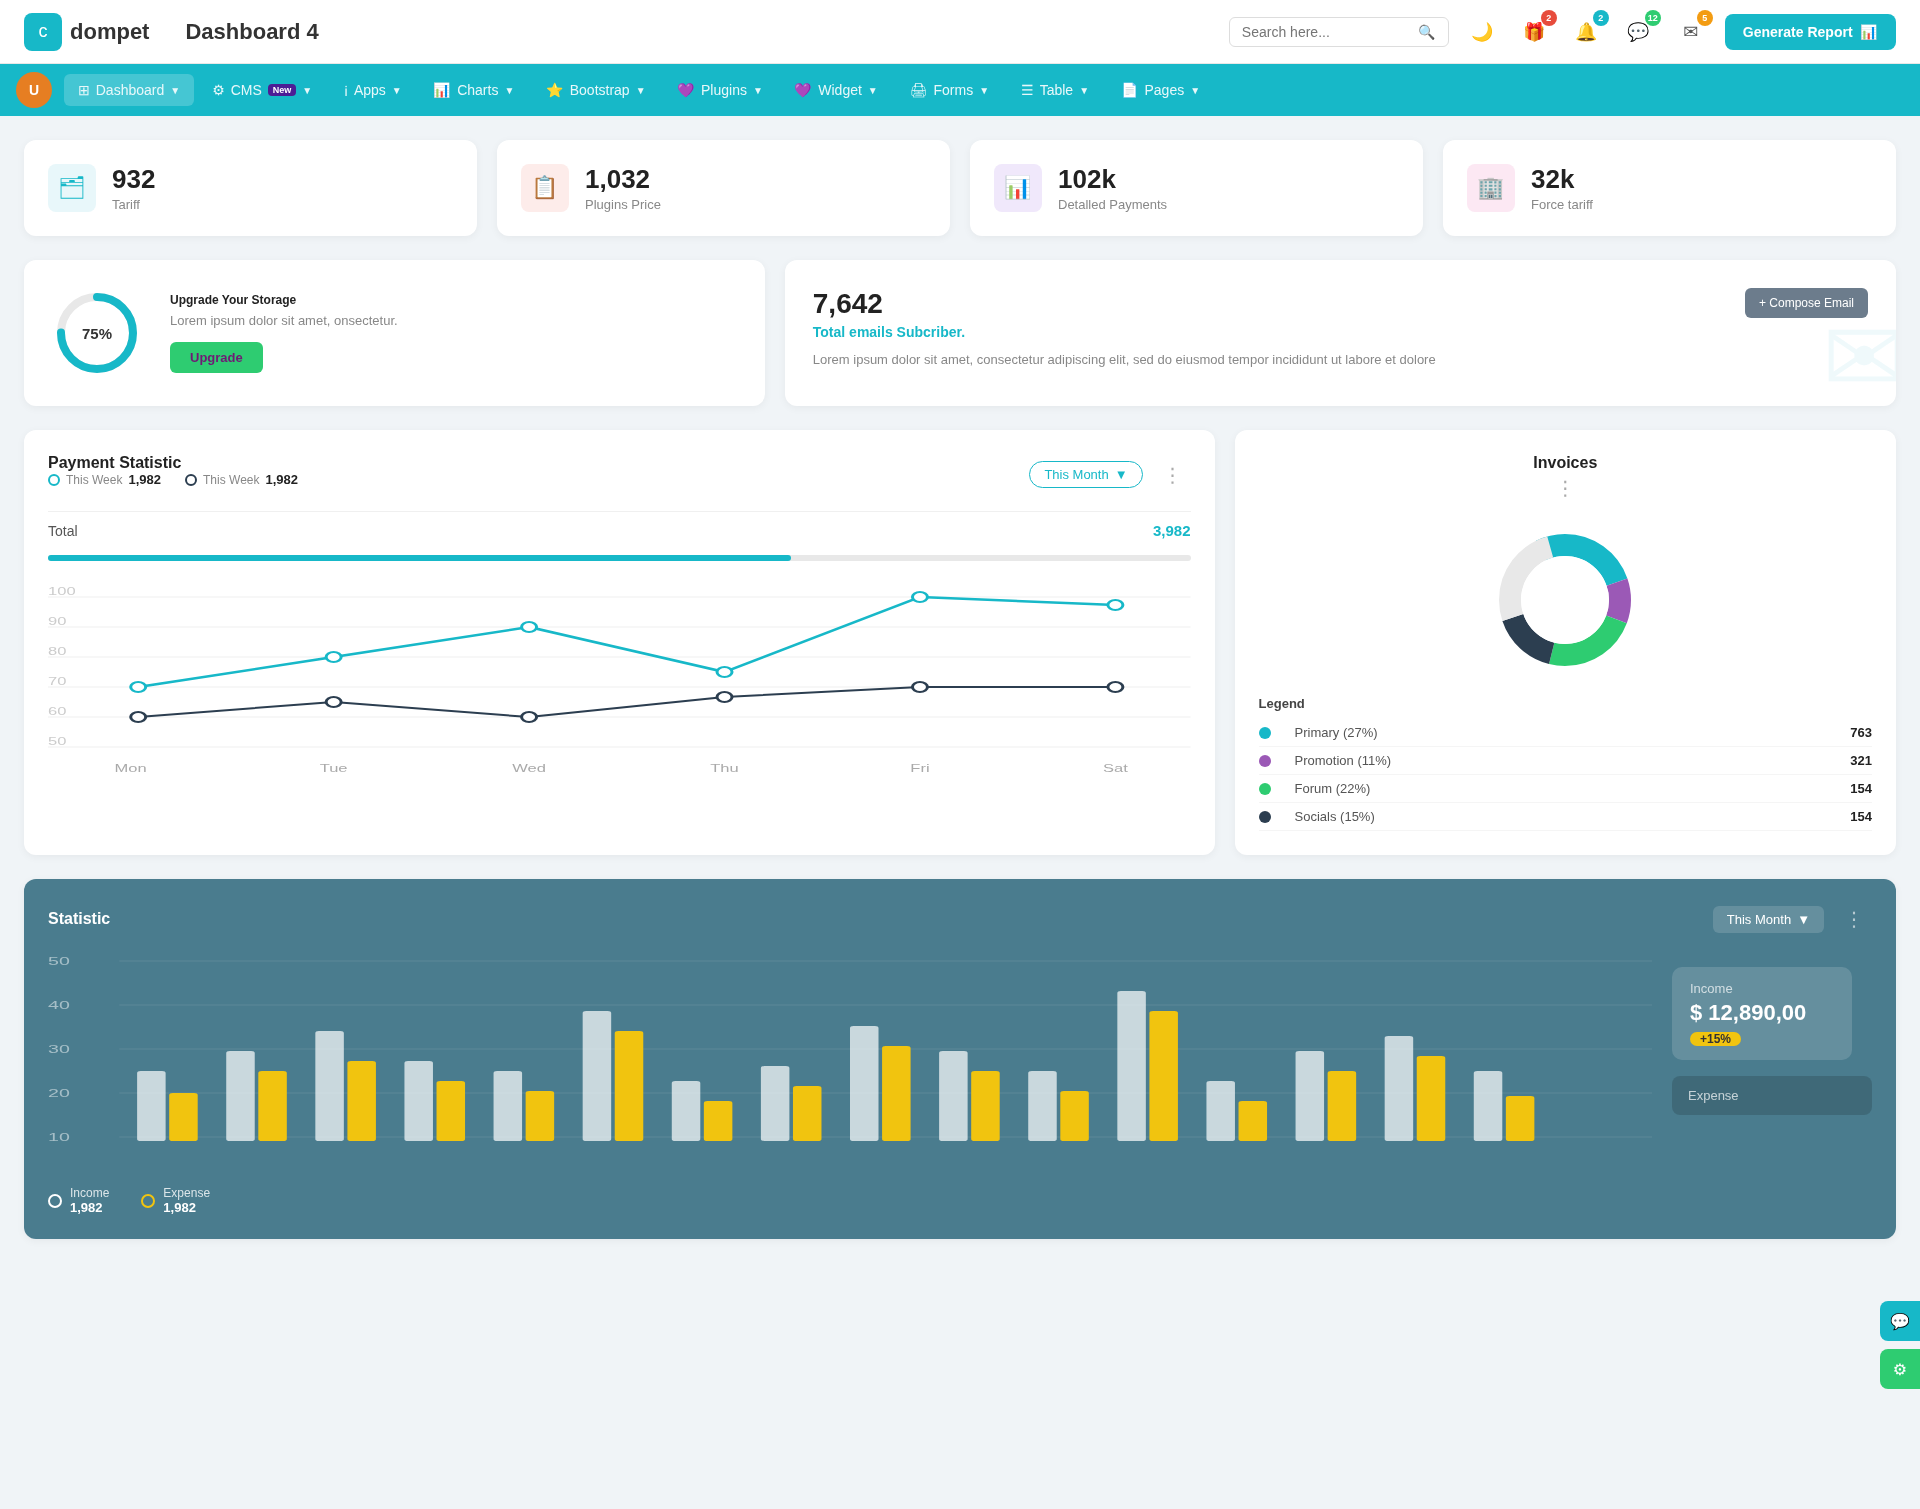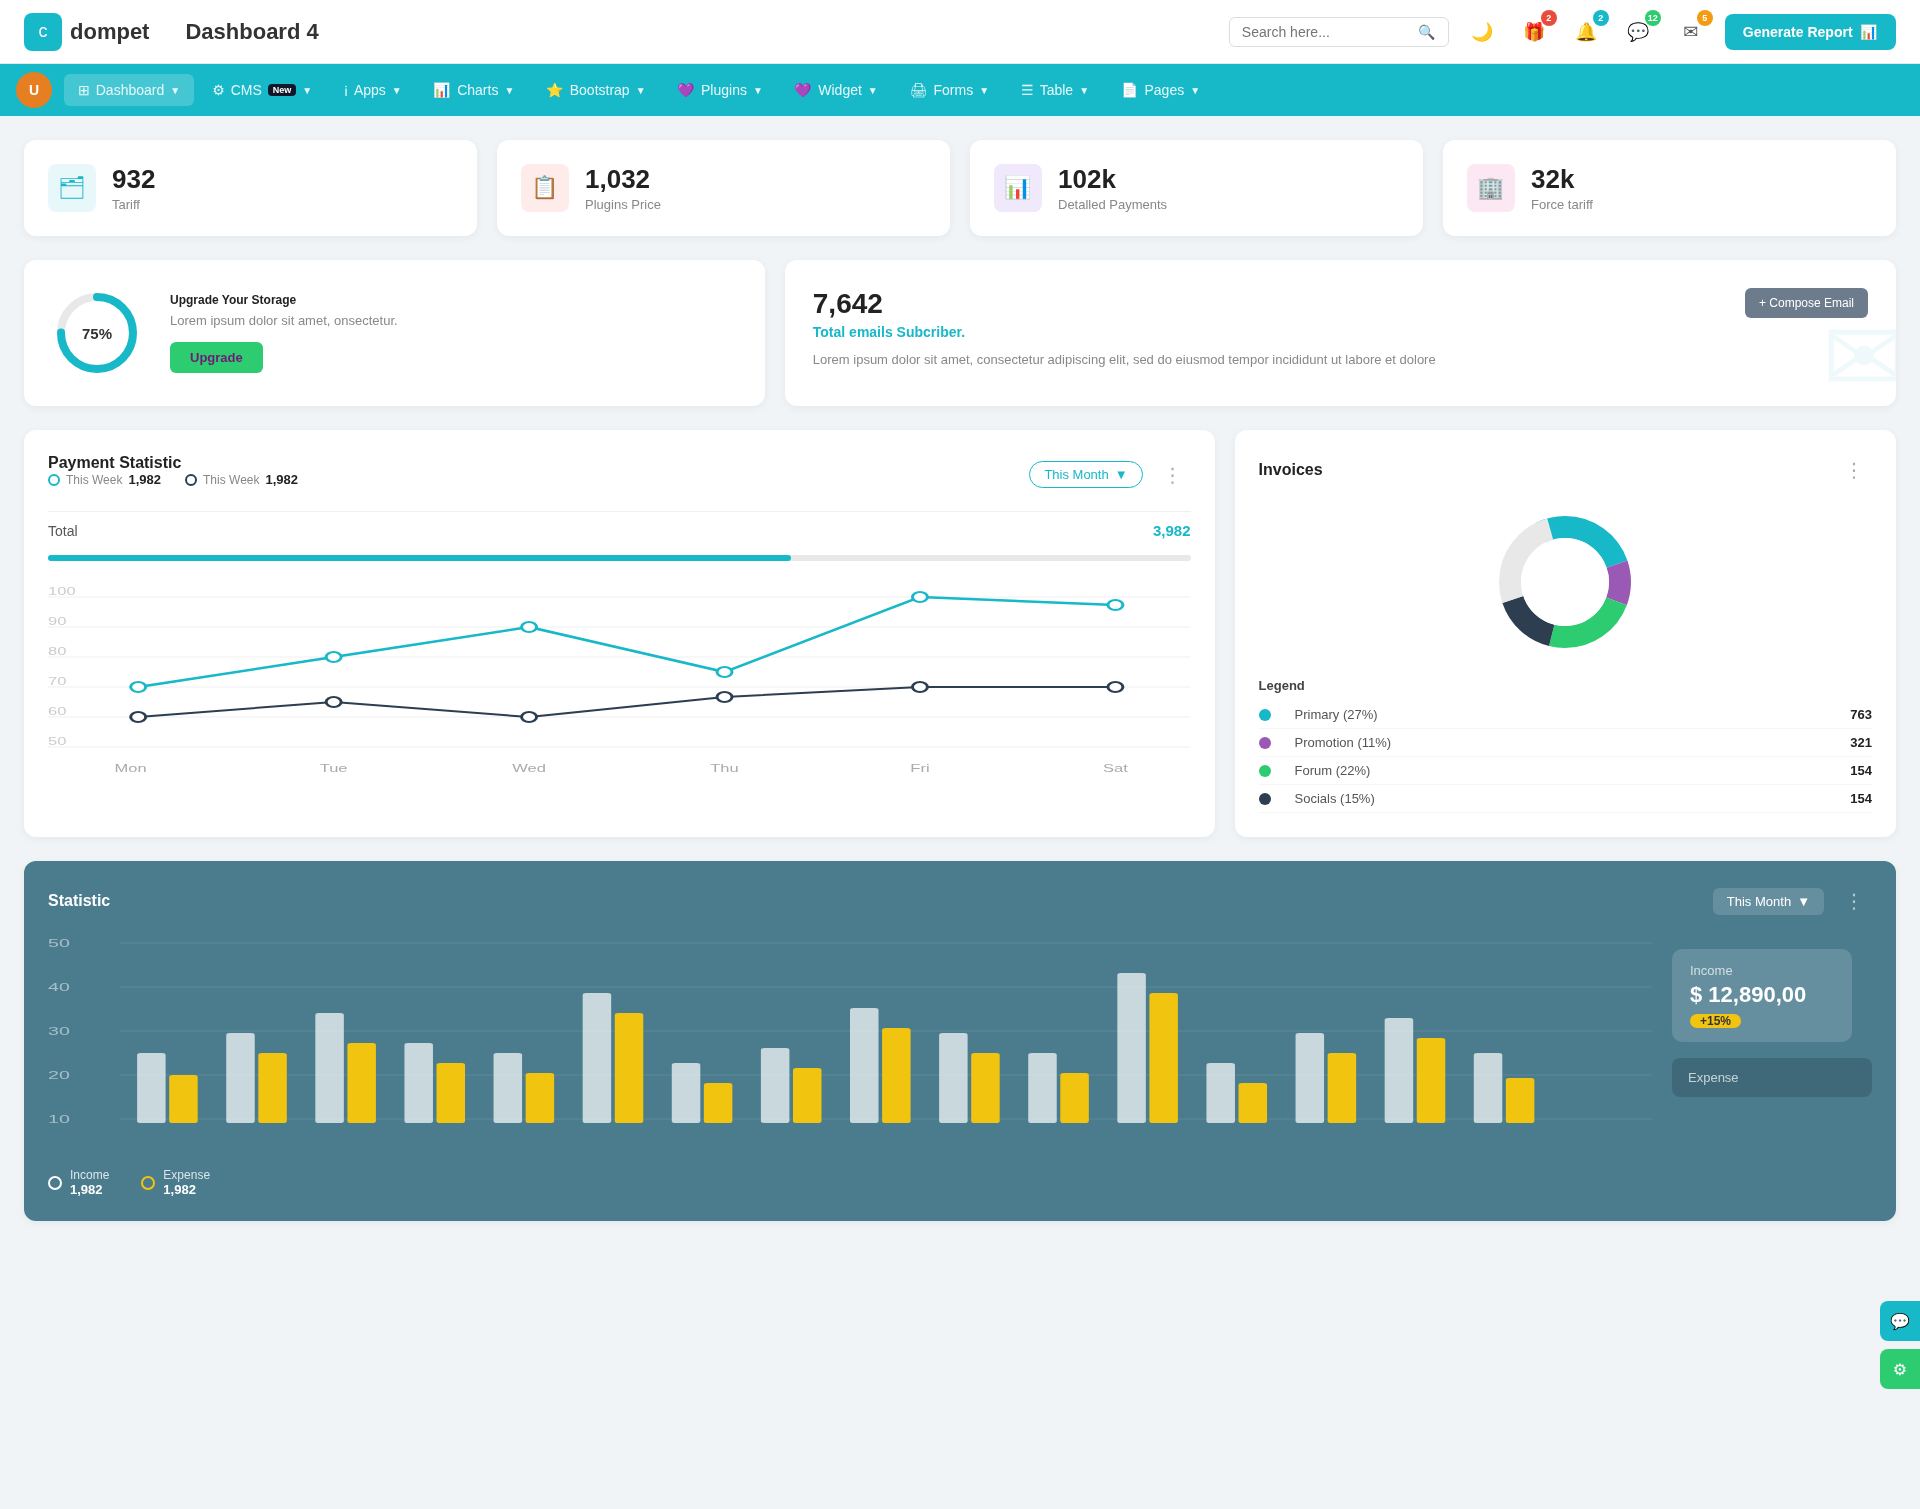--- a/index.html
+++ b/index.html
@@ -20,21 +20,21 @@
     .badge-green { background: #2ecc71; }
     .badge-orange { background: #f39c12; }
     .generate-btn { background: #17b8c8; color: #fff; border: none; border-radius: 8px; padding: 10px 18px; font-size: 14px; font-weight: 600; cursor: pointer; display: flex; align-items: center; gap: 8px; white-space: nowrap; }
 
     
     .navbar { background: #17b8c8; display: flex; align-items: center; padding: 0 16px; height: 52px; gap: 4px; }
     .nav-avatar { width: 36px; height: 36px; border-radius: 50%; background: #e67e22; display: flex; align-items: center; justify-content: center; color: #fff; font-weight: 700; overflow: hidden; margin-right: 8px; }
     .nav-item { display: flex; align-items: center; gap: 6px; padding: 8px 14px; color: #e8f8fa; cursor: pointer; border-radius: 6px; font-size: 14px; font-weight: 500; white-space: nowrap; }
     .nav-item:hover, .nav-item.active { background: rgba(255,255,255,0.2); }
     .nav-item .caret { font-size: 10px; }
-    .nav-badge-new { background: #0f172a; color: #fff; border-radius: 4px; font-size: 9px; padding: 1px 5px; font-weight: 700; }
+    .nav-badge-new { background: #4c1d95; color: #fff; border-radius: 4px; font-size: 9px; padding: 1px 5px; font-weight: 700; }
 
     
     .main { padding: 24px; }
 
     
     .stat-cards { display: grid; grid-template-columns: repeat(4, 1fr); gap: 20px; margin-bottom: 24px; }
     .stat-card { background: #fff; border-radius: 12px; padding: 24px; display: flex; align-items: center; gap: 16px; box-shadow: 0 2px 8px rgba(0,0,0,0.05); }
     .stat-icon { width: 48px; height: 48px; border-radius: 8px; display: flex; align-items: center; justify-content: center; font-size: 22px; }
     .stat-icon-blue { background: #e8f7fa; color: #17b8c8; }
     .stat-icon-red { background: #fdecea; color: #e74c3c; }
@@ -79,21 +79,21 @@
     .total-label { font-size: 14px; color: #555; }
     .total-val { font-size: 15px; font-weight: 700; color: #17b8c8; }
     .progress-bar-wrap { height: 6px; background: #e8e8e8; border-radius: 3px; margin-top: 6px; }
     .progress-bar-fill { height: 100%; background: #17b8c8; border-radius: 3px; }
 
     
     .chart-area { width: 100%; height: 200px; margin-top: 16px; }
 
     
     .invoices-card { background: #fff; border-radius: 12px; padding: 24px; box-shadow: 0 2px 8px rgba(0,0,0,0.05); }
-    .invoices-header { display: flex; justify-content: space-between; align-items: center; margin-bottom: 12px; }
+    .invoices-header { display: flex; justify-content: space-between; align-items: center; margin-bottom: 12px; flex-direction: column; }
     .invoices-title { font-size: 16px; font-weight: 700; color: #222; }
     .donut-wrap { display: flex; justify-content: center; margin: 16px 0; }
     .legend-list { margin-top: 8px; }
     .legend-item { display: flex; align-items: center; justify-content: space-between; padding: 6px 0; border-bottom: 1px solid #f5f5f5; }
     .legend-item-left { display: flex; align-items: center; gap: 24px; }
     .legend-color { width: 12px; height: 12px; border-radius: 50%; }
     .legend-item-label { font-size: 13px; color: #555; }
     .legend-item-val { font-size: 13px; font-weight: 700; color: #222; }
 
     

